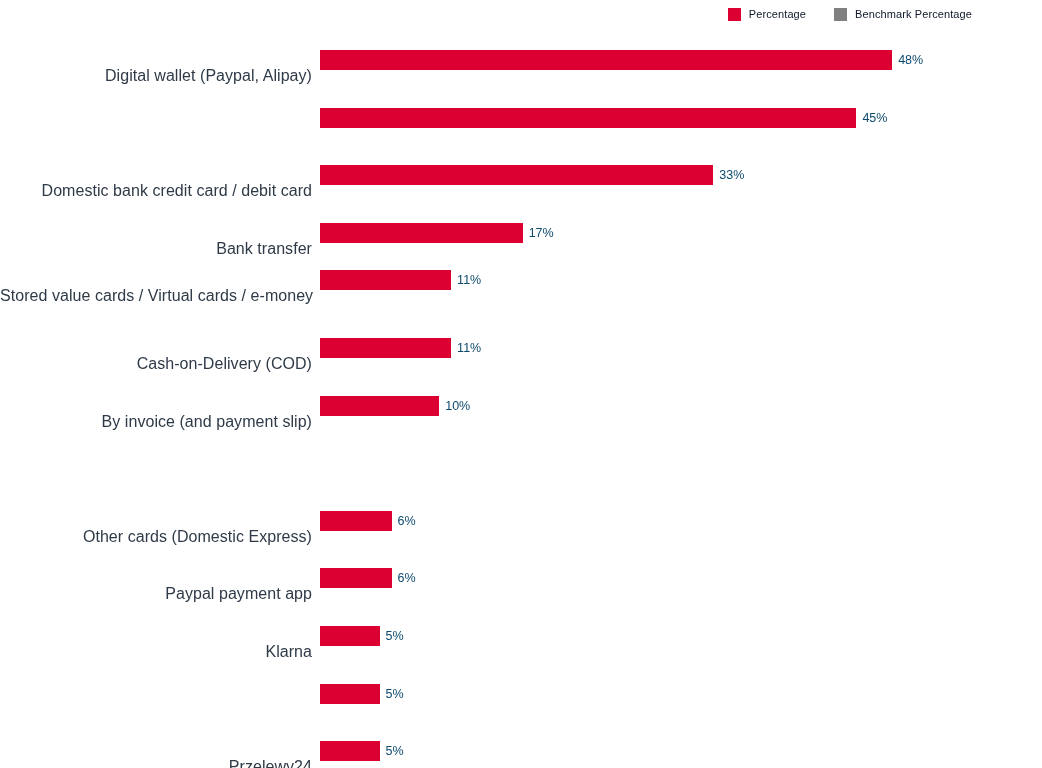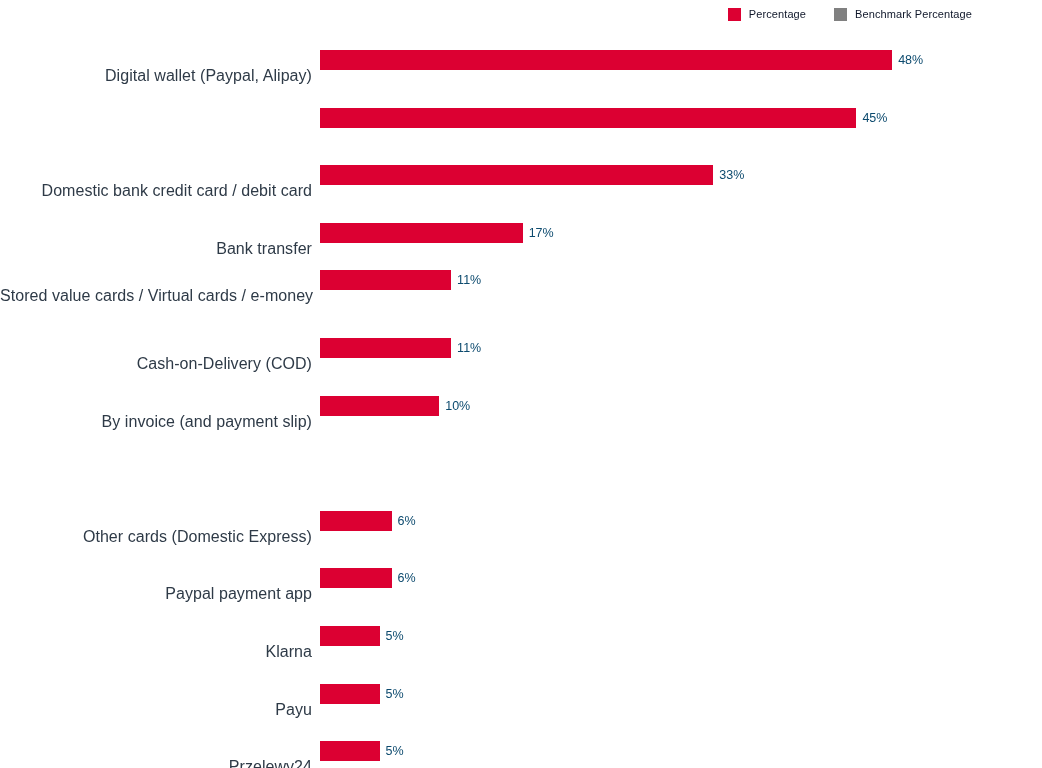--- a/index.html
+++ b/index.html
@@ -170,21 +170,20 @@
       </div>
     </div>
     <div class="bar-row" style="top: 594px;">
       <div class="cat-label">Klarna</div>
       <div class="bar-track">
         <div class="bar-fill" style="width: 59.6px; background: rgb(220, 0, 50);"></div>
         <span class="bar-value">5%</span>
       </div>
     </div>
     <div class="bar-row" style="top: 651.6px;">
-      <div class="cat-label">Payu</div>
       <div class="bar-track">
         <div class="bar-fill" style="width: 59.6px; background: rgb(220, 0, 50);"></div>
         <span class="bar-value">5%</span>
       </div>
     </div>
     <div class="bar-row" style="top: 709.2px;">
       <div class="cat-label">Przelewy24</div>
       <div class="bar-track">
         <div class="bar-fill" style="width: 59.6px; background: rgb(220, 0, 50);"></div>
         <span class="bar-value">5%</span>

